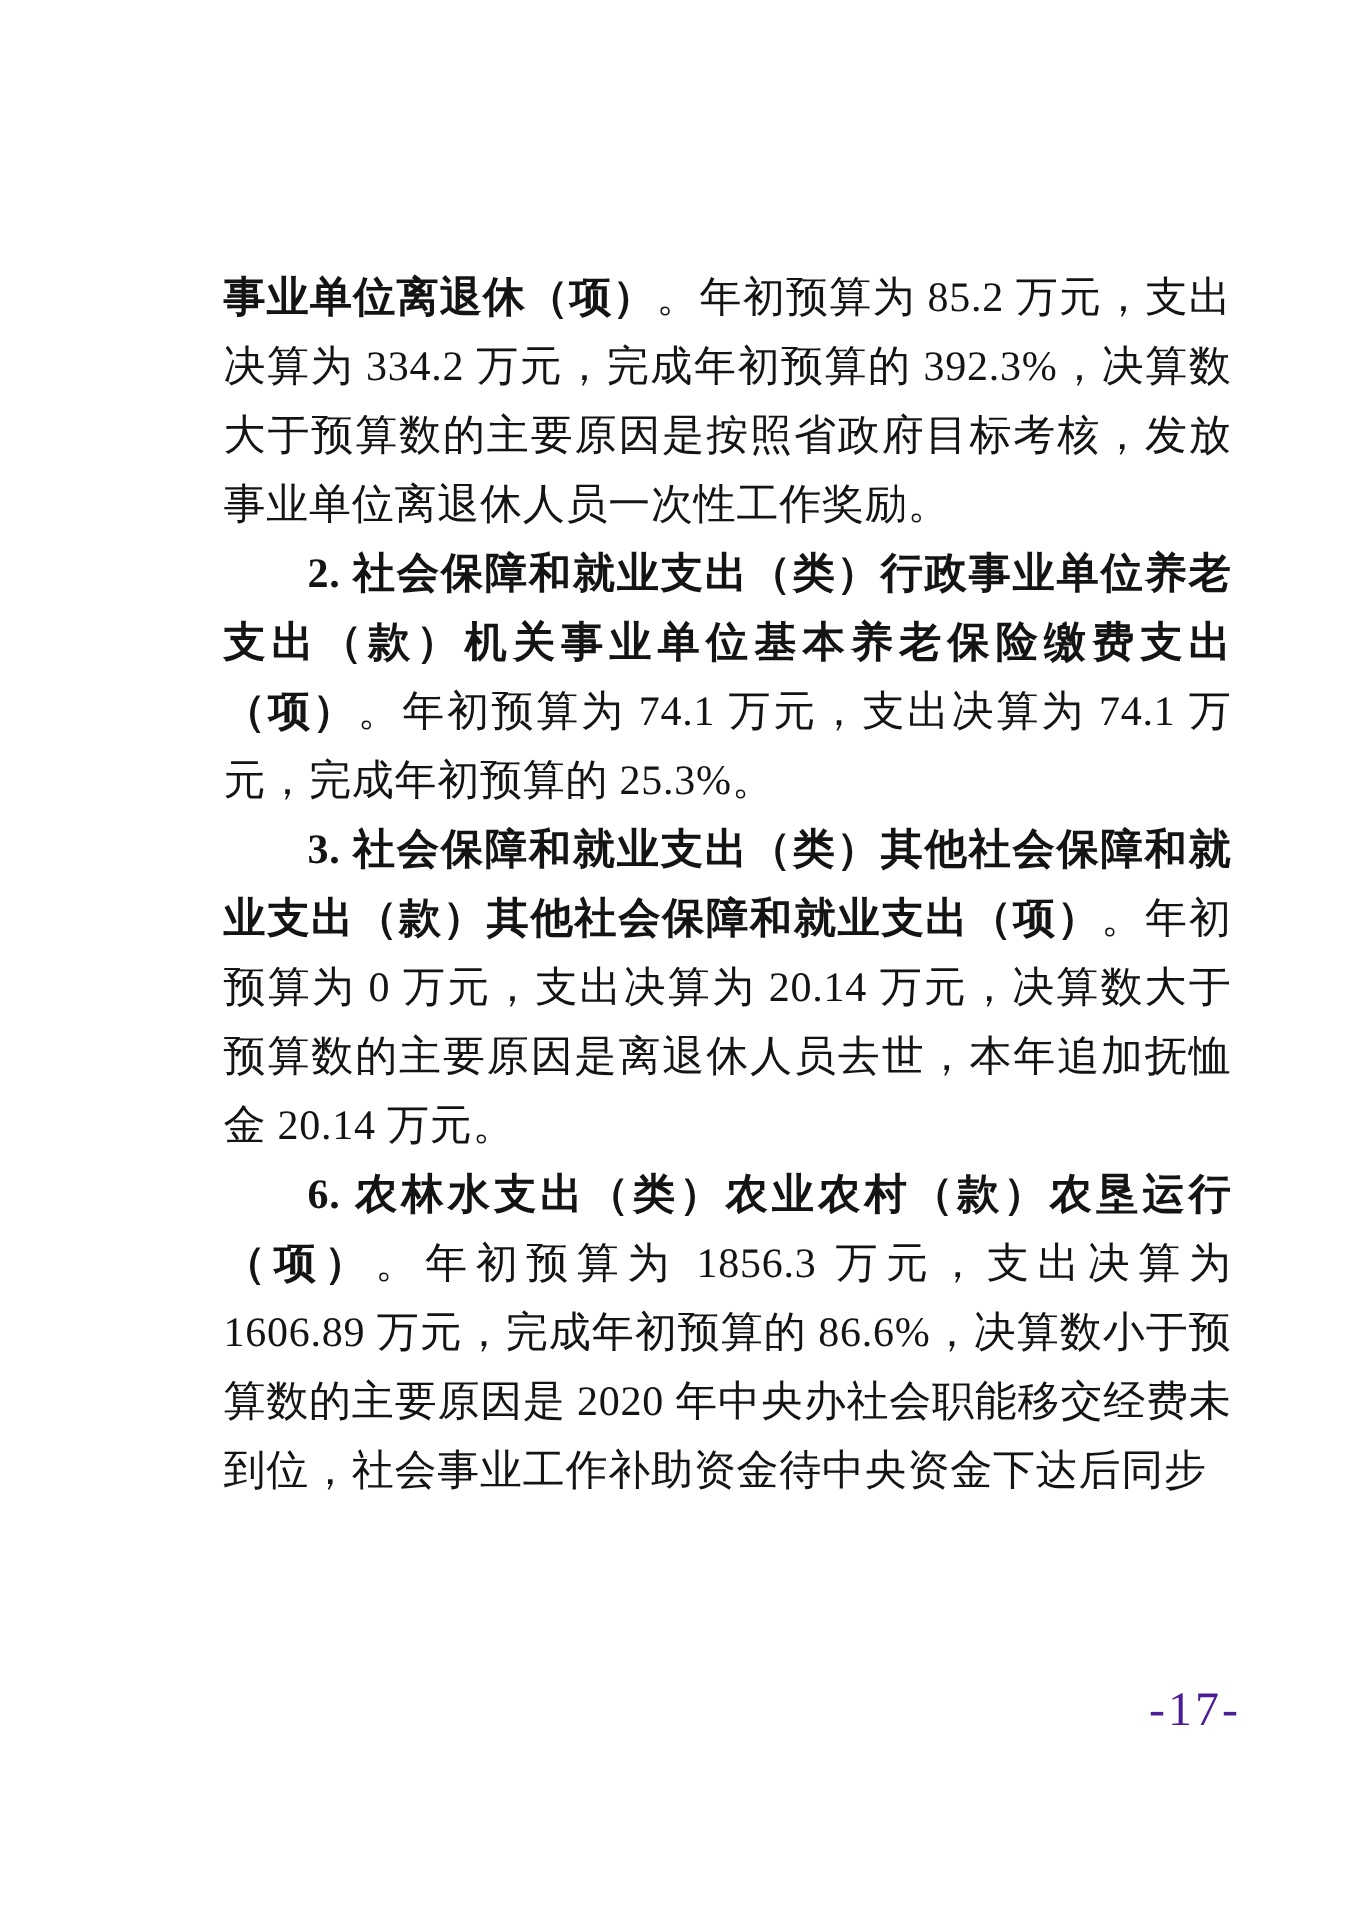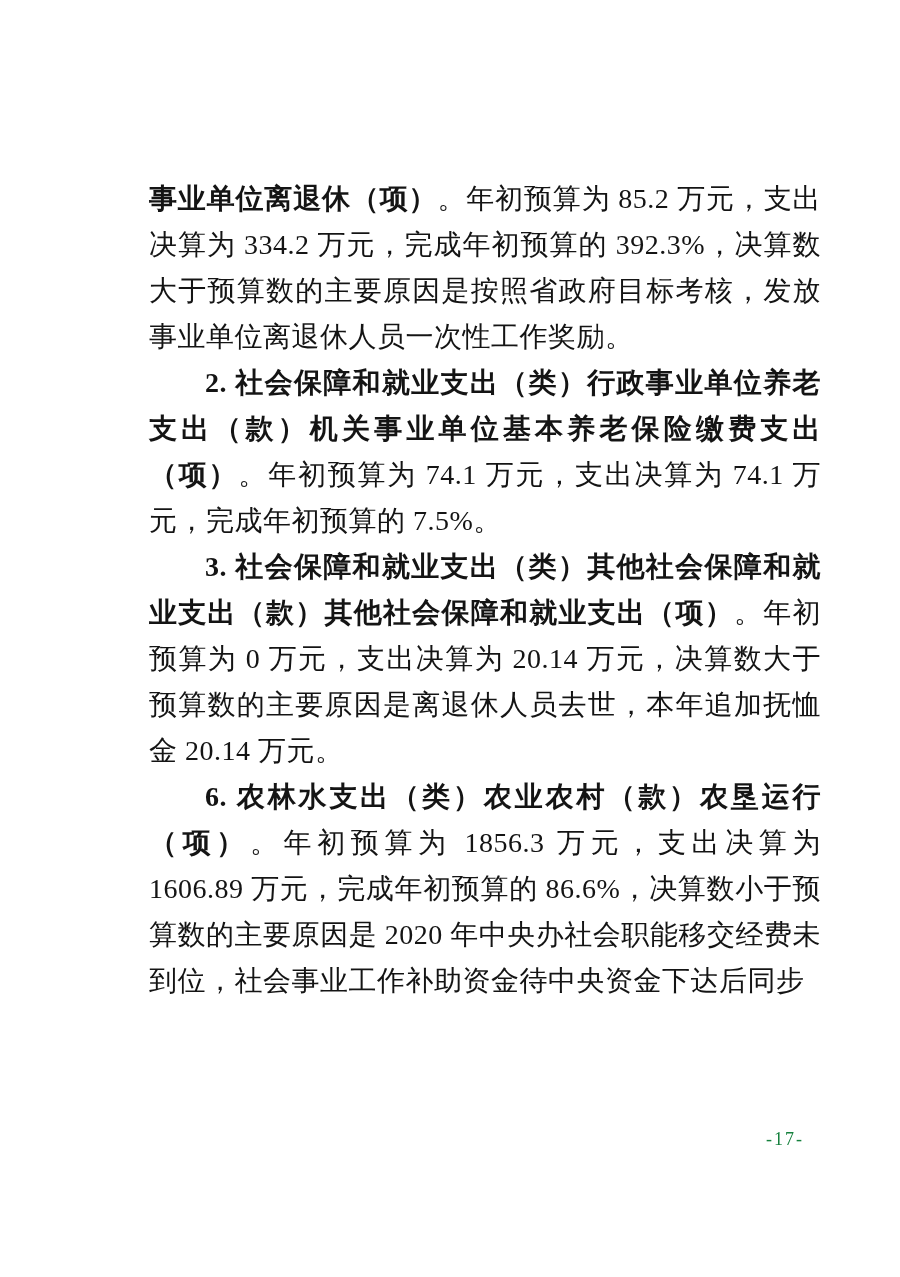--- a/index.html
+++ b/index.html
@@ -30,39 +30,39 @@
   .doc-text p.indented {
     text-indent: 56px;
   }
   .doc-text strong {
     font-weight: 700;
   }
   .page-number {
     position: absolute;
     top: 1124px;
     left: 735px;
-    font-size: 18px;
+    font-size: 32px;
     line-height: 30px;
     letter-spacing: 2px;
-    color: #15803d;
+    color: #4c1d95;
     font-family: "Liberation Serif", "DejaVu Serif", serif;
   }
 </style>
 </head>
 <body>
 
 <div class="page">
   <div class="doc-text">
 
     <p>
       <strong>事业单位离退休（项）</strong><span>。年初预算为 85.2 万元，支出决算为 334.2 万元，完成年初预算的 392.3%，决算数大于预算数的主要原因是按照省政府目标考核，发放事业单位离退休人员一次性工作奖励。</span>
     </p>
 
     <p class="indented">
-      <strong>2. 社会保障和就业支出（类）行政事业单位养老支出（款）机关事业单位基本养老保险缴费支出（项）</strong><span>。年初预算为 74.1 万元，支出决算为 74.1 万元，完成年初预算的 7.5%。</span>
+      <strong>2. 社会保障和就业支出（类）行政事业单位养老支出（款）机关事业单位基本养老保险缴费支出（项）</strong><span>。年初预算为 74.1 万元，支出决算为 74.1 万元，完成年初预算的 25.3%。</span>
     </p>
 
     <p class="indented">
       <strong>3. 社会保障和就业支出（类）其他社会保障和就业支出（款）其他社会保障和就业支出（项）</strong><span>。年初预算为 0 万元，支出决算为 20.14 万元，决算数大于预算数的主要原因是离退休人员去世，本年追加抚恤金 20.14 万元。</span>
     </p>
 
 
 
     <p class="indented">
       <strong>6. 农林水支出（类）农业农村（款）农垦运行（项）</strong><span>。年初预算为 1856.3 万元，支出决算为 1606.89 万元，完成年初预算的 86.6%，决算数小于预算数的主要原因是 2020 年中央办社会职能移交经费未到位，社会事业工作补助资金待中央资金下达后同步</span>

